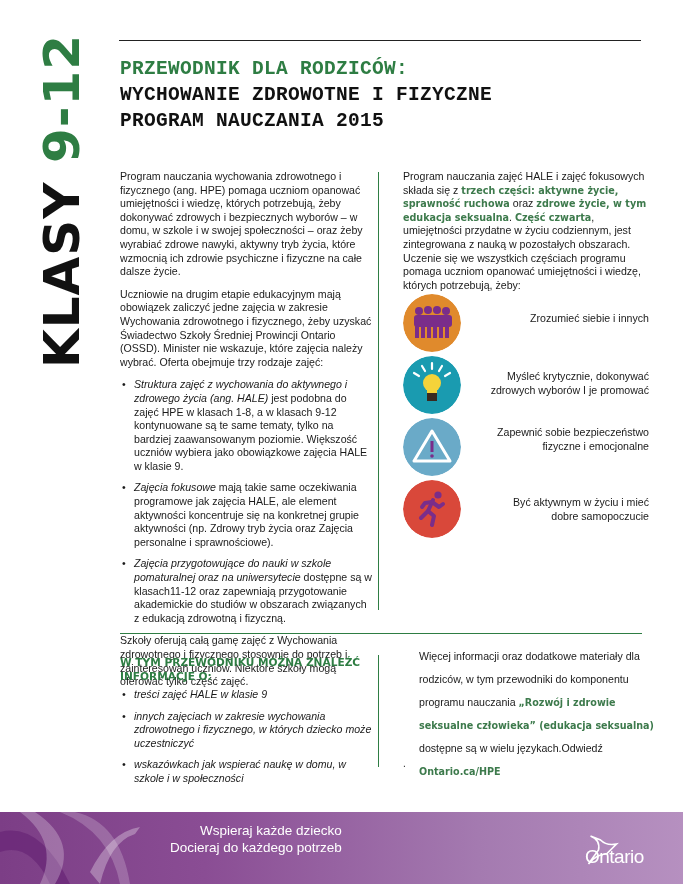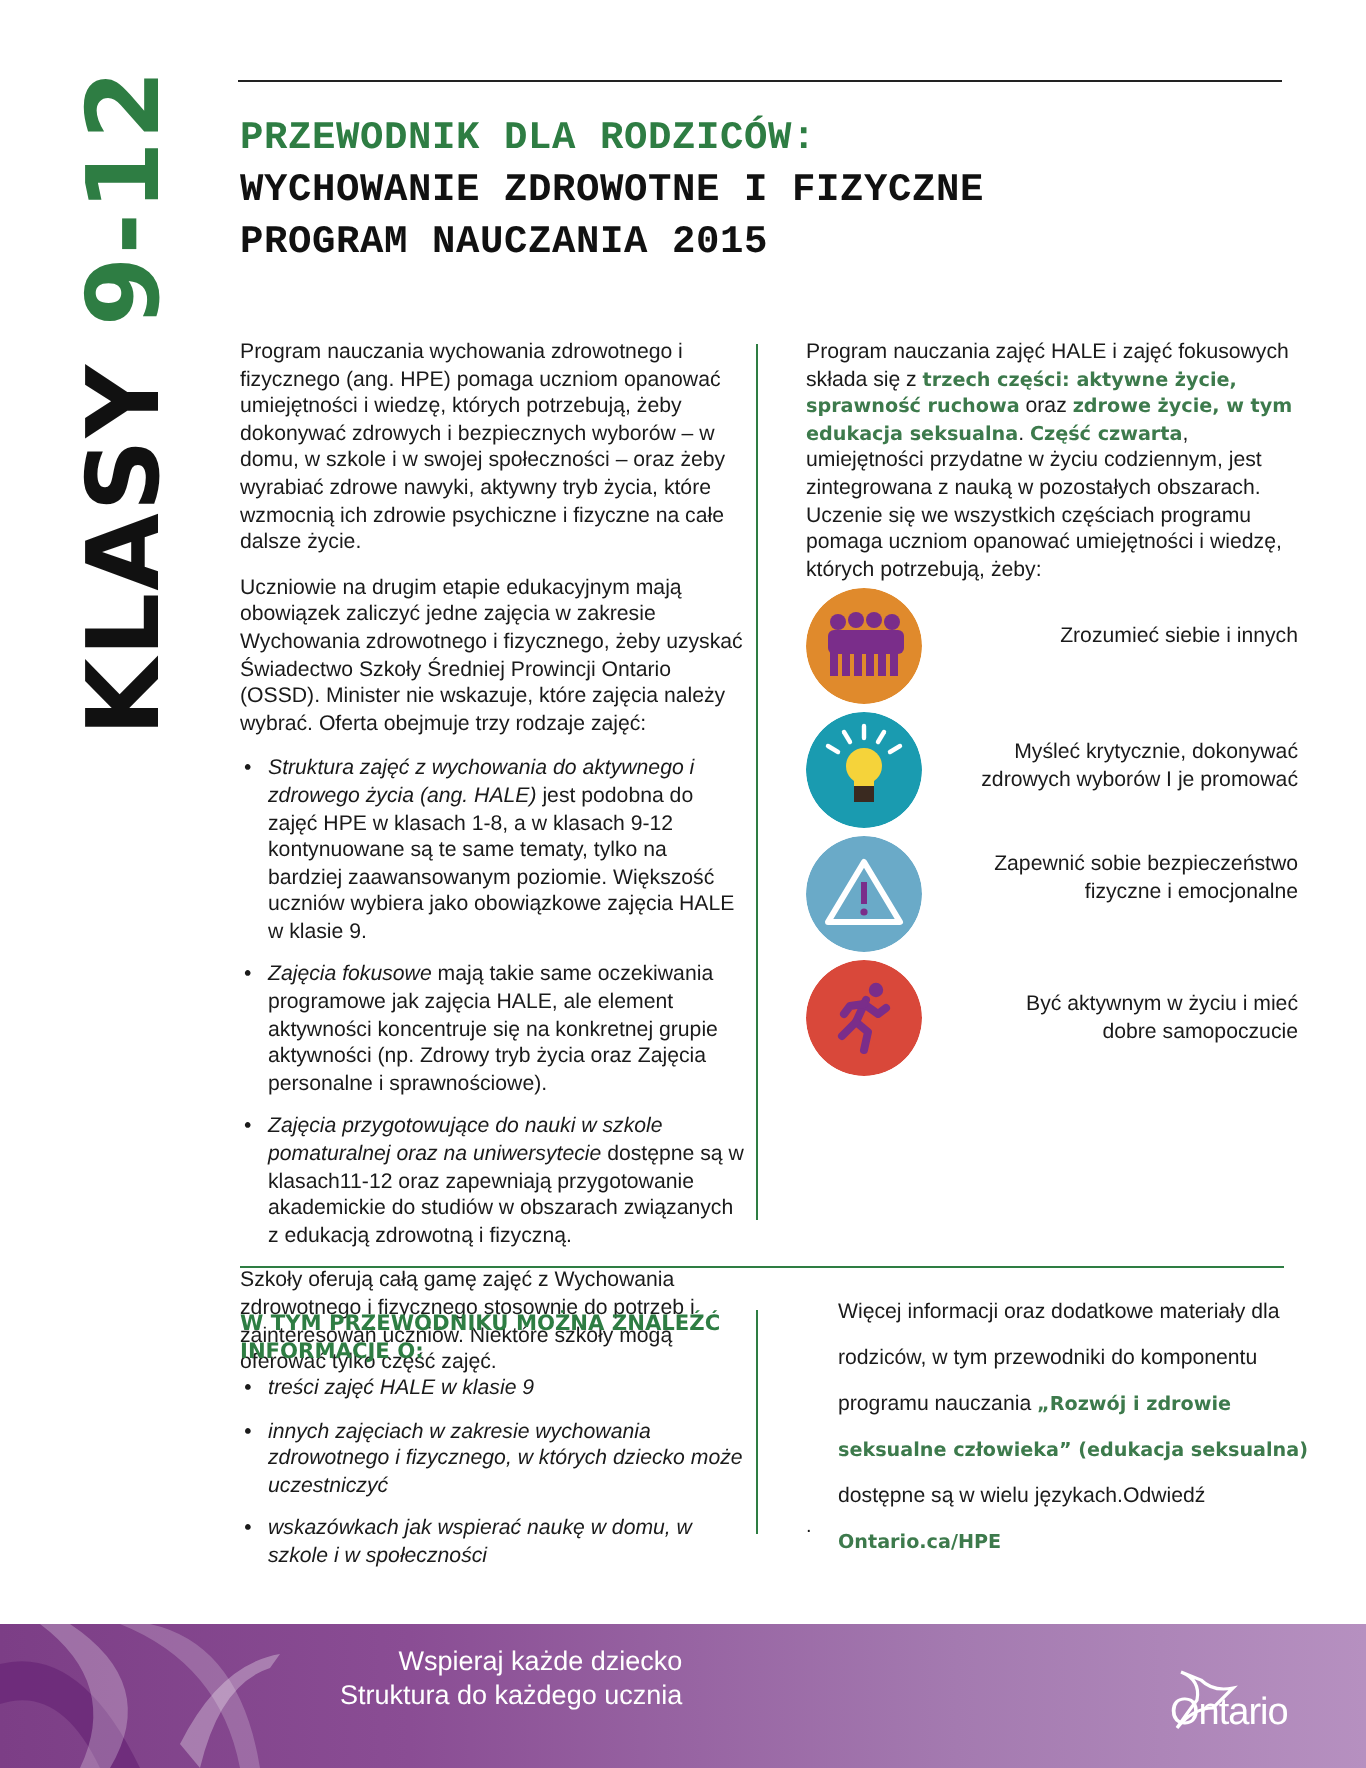--- a/index.html
+++ b/index.html
@@ -163,19 +163,19 @@
 
 <div class="footer">
   <svg class="swoosh" viewBox="0 0 150 72">
     <path d="M0 20 Q40 10 70 72 L50 72 Q30 30 0 40 Z" fill="#6a2878" opacity="0.8"></path>
     <path d="M20 0 Q60 30 40 72 L55 72 Q80 30 35 0 Z" fill="#ffffff" opacity="0.25"></path>
     <path d="M60 0 Q110 20 120 72 L130 72 Q120 10 75 0 Z" fill="#ffffff" opacity="0.2"></path>
     <path d="M90 60 Q110 20 140 15 L135 22 Q110 30 100 72 Z" fill="#ffffff" opacity="0.3"></path>
   </svg>
   <div class="tag">
     <div>Wspieraj każde dziecko</div>
-    <div>Struktura do każdego ucznia</div>
+    <div>Docieraj do każdego potrzeb</div>
   </div>
   <svg class="logo" viewBox="0 0 40 40">
     <path d="M8 6 Q18 10 16 20 Q10 28 6 34 Q14 24 24 24 Q30 18 34 14 Q24 16 18 10 Z" fill="none" stroke="#fff" stroke-width="1.6"></path>
   </svg>
   <div class="logo-text">Ontario</div>
 </div>
 
 </body></html>

